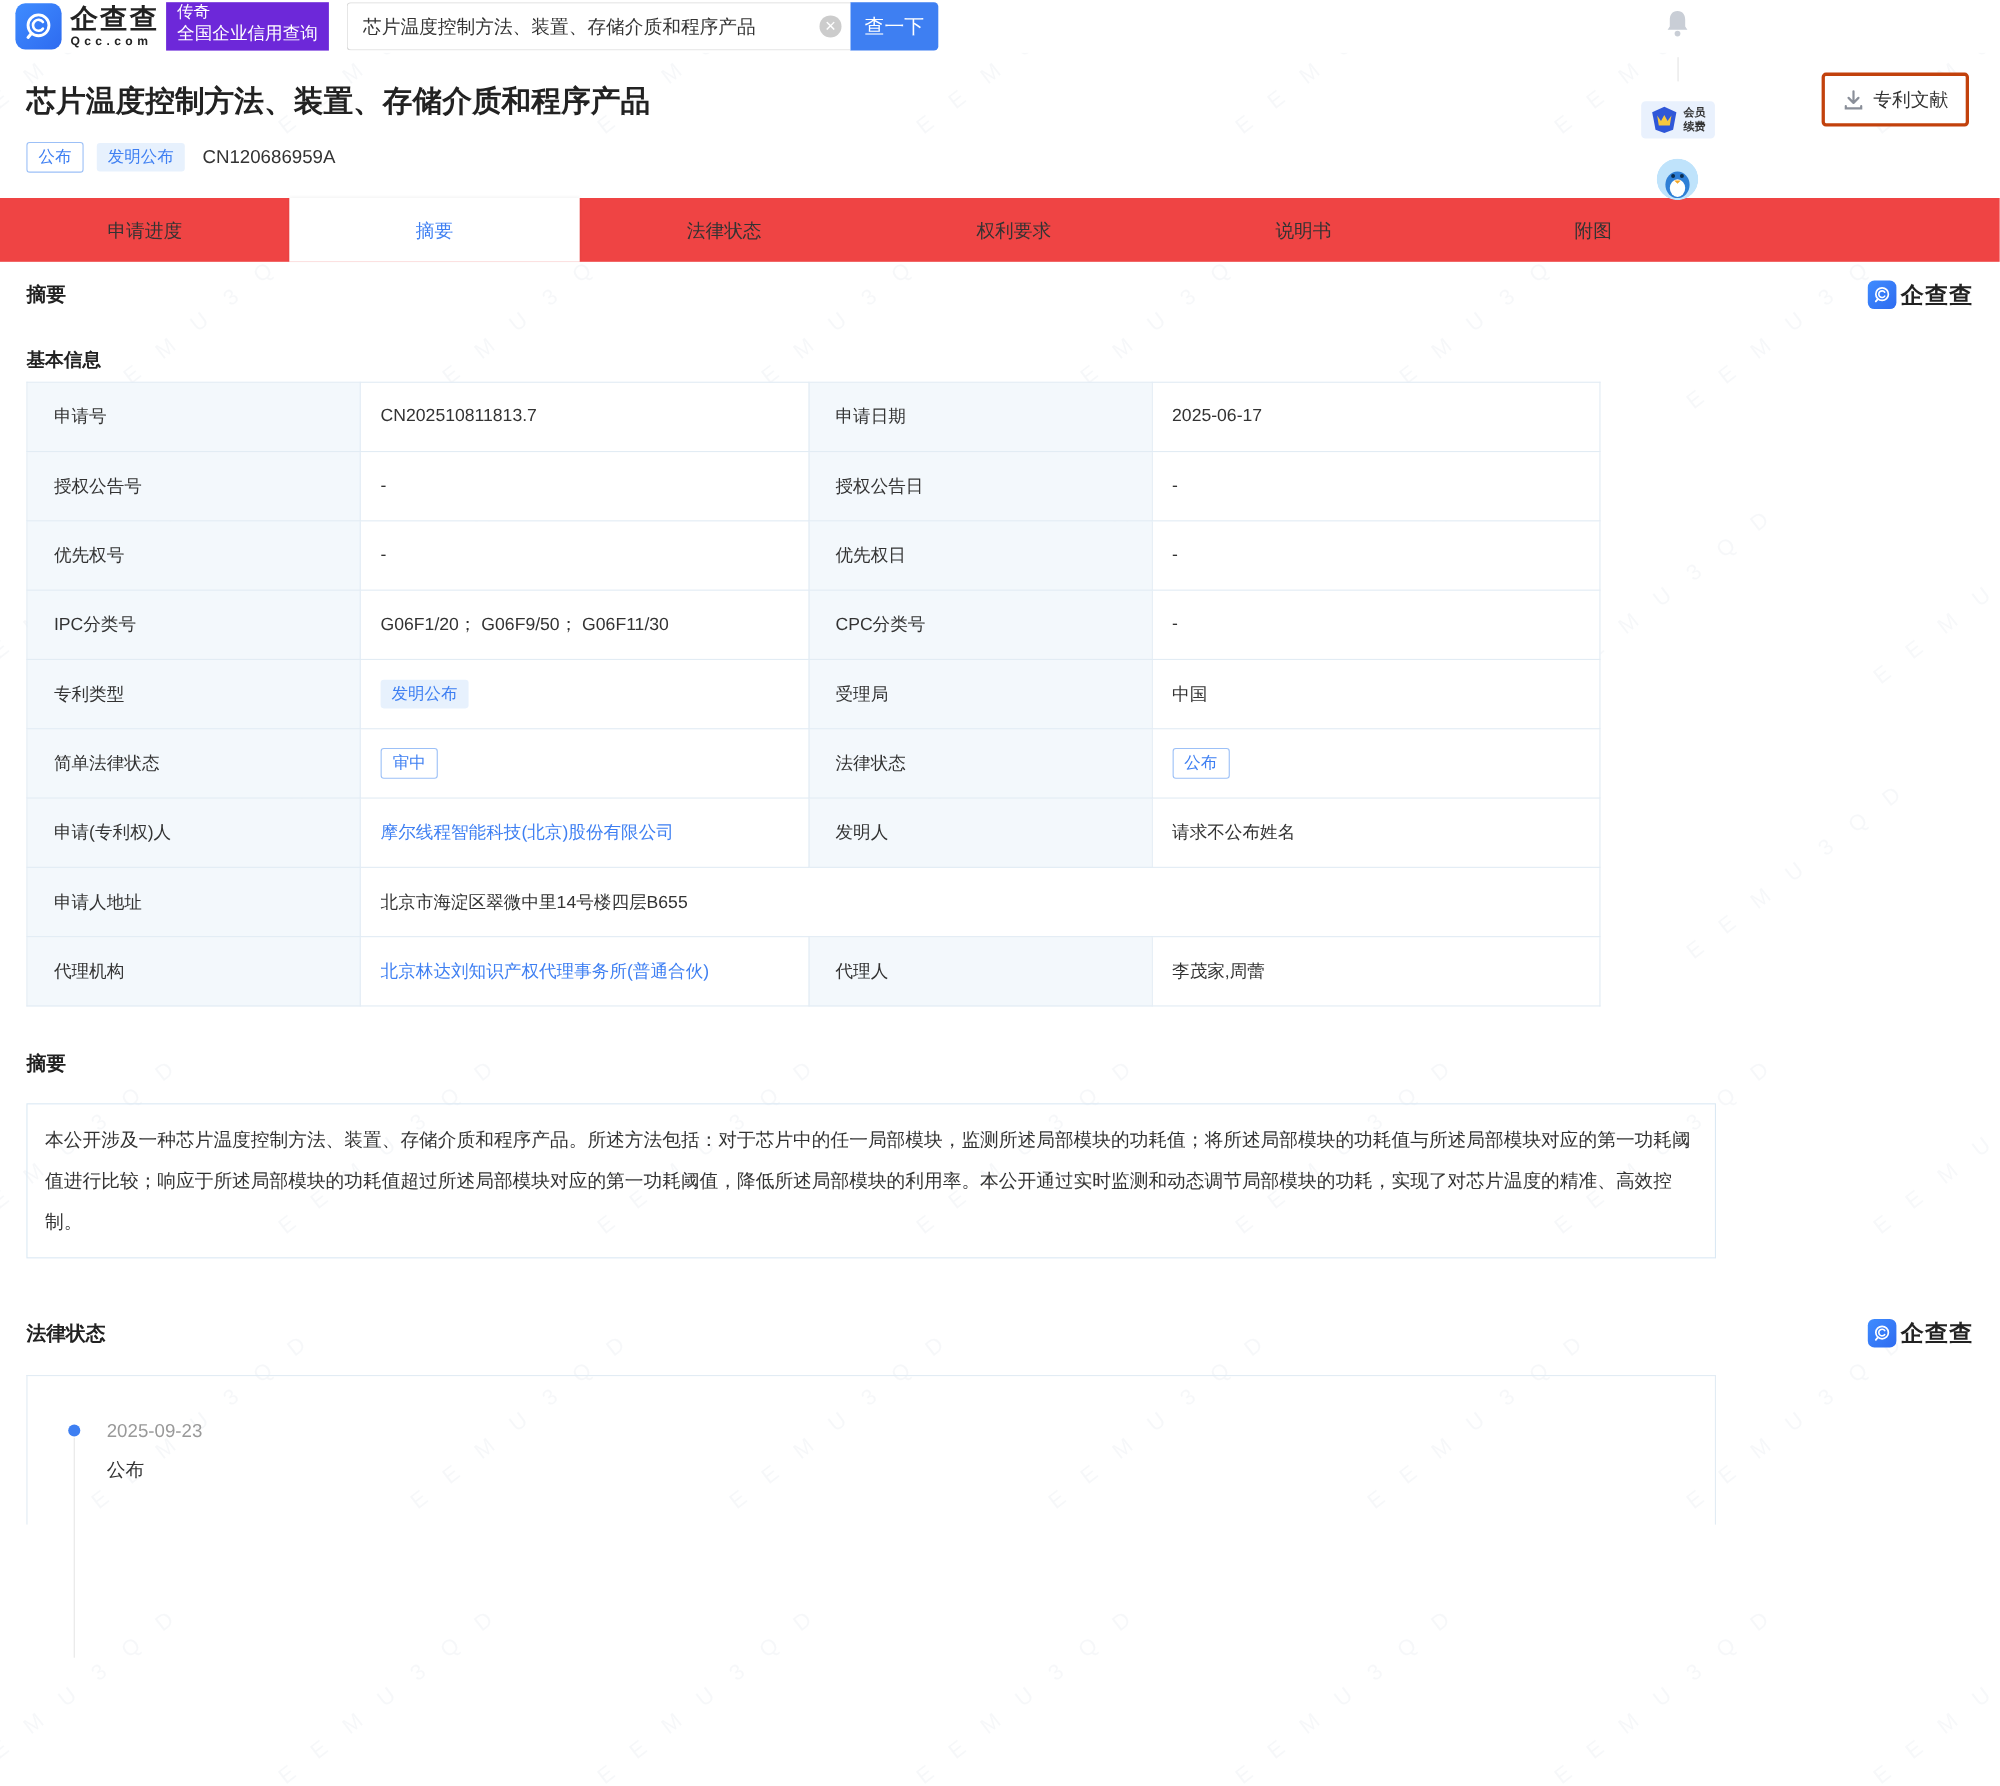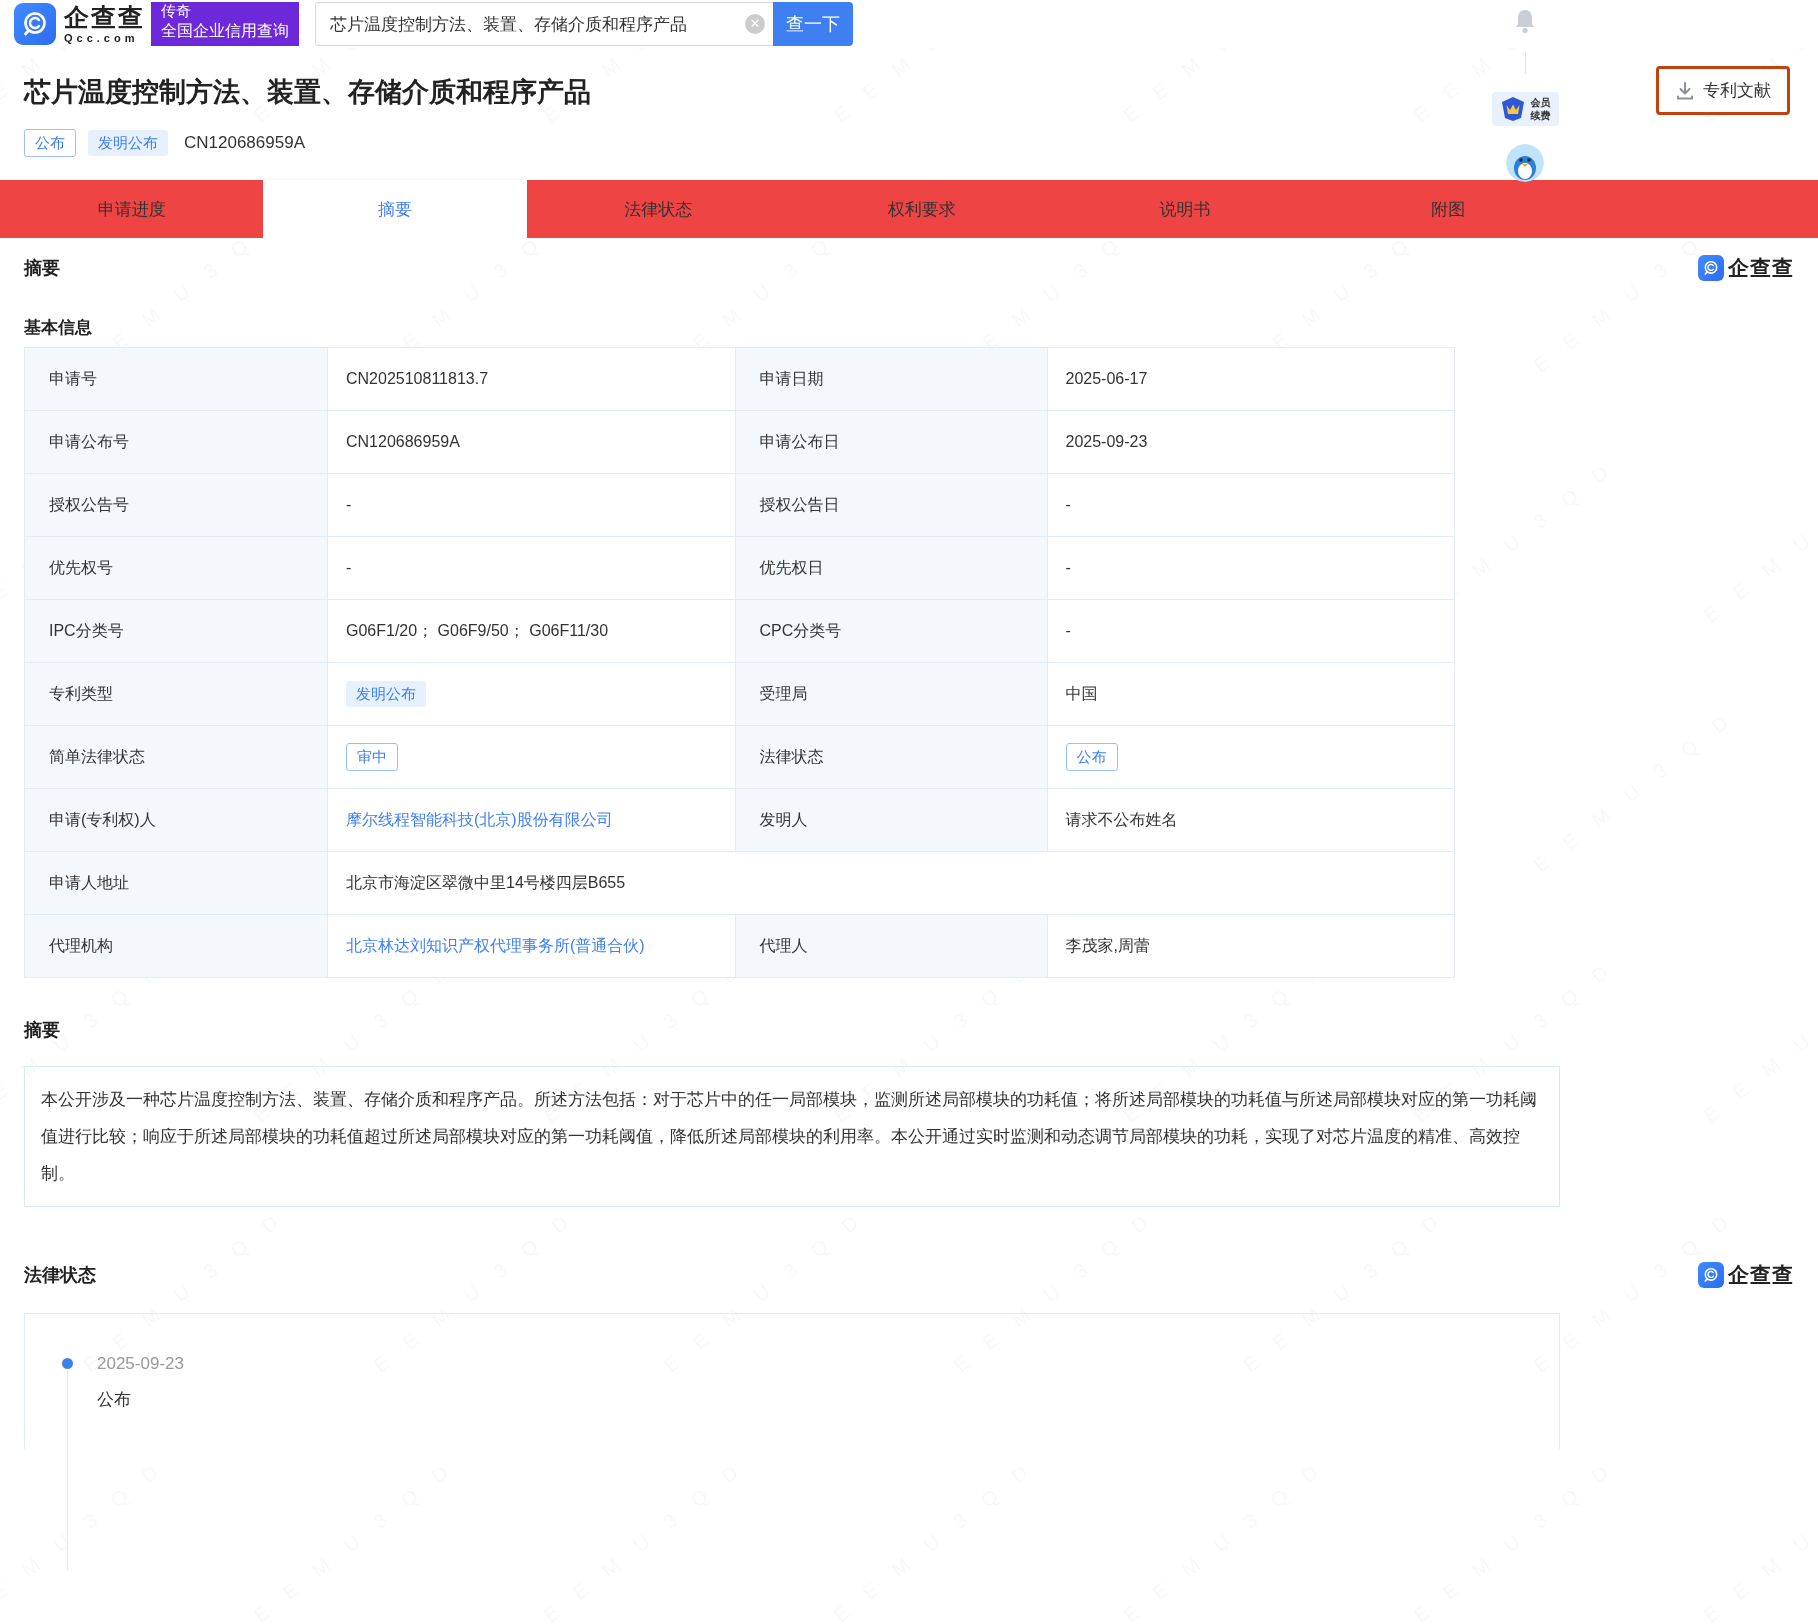--- a/index.html
+++ b/index.html
@@ -266,26 +266,20 @@
 
     <table class="info">
       <tbody id="info-body">
           <tr>
             <td class="label">申请号</td>
             <td class="value">CN202510811813.7</td>
             <td class="label label2">申请日期</td>
             <td class="value">2025-06-17</td>
           </tr>
           <tr>
-            <td class="label">申请公布号</td>
-            <td class="value">CN120686959A</td>
-            <td class="label label2">申请公布日</td>
-            <td class="value">2025-09-23</td>
-          </tr>
-          <tr>
             <td class="label">授权公告号</td>
             <td class="value">-</td>
             <td class="label label2">授权公告日</td>
             <td class="value">-</td>
           </tr>
           <tr>
             <td class="label">优先权号</td>
             <td class="value">-</td>
             <td class="label label2">优先权日</td>
             <td class="value">-</td>

